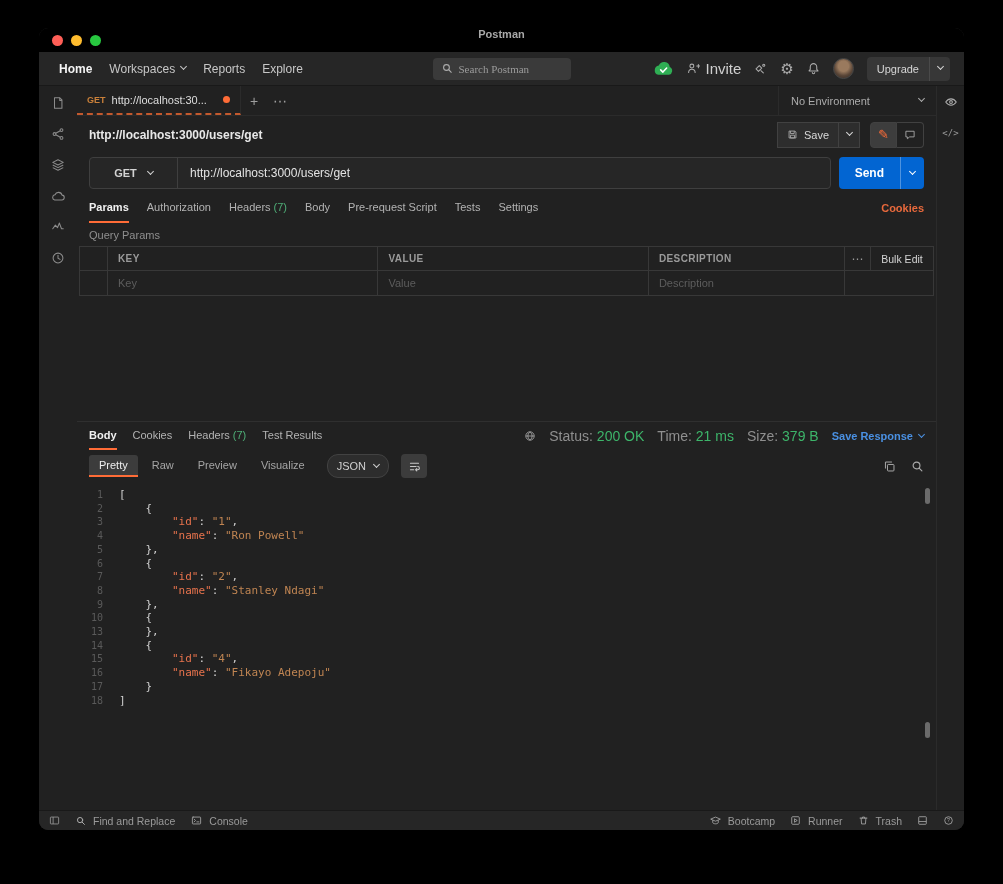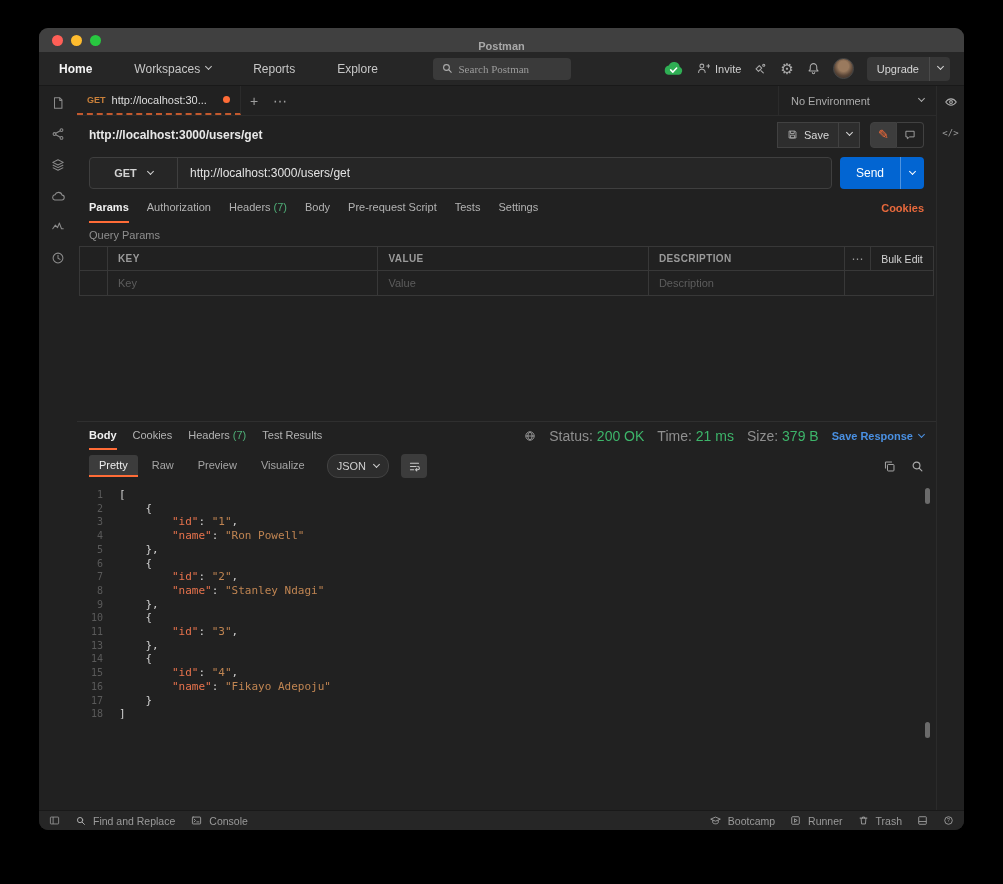--- a/index.html
+++ b/index.html
@@ -4,38 +4,38 @@
 <style>
   *{margin:0;padding:0;box-sizing:border-box}
   html,body{background:#000}
   body{width:1003px;height:884px;font-family:"Liberation Sans",sans-serif}
   svg{display:block}
   .chev{width:5px;height:5px;border-right:1.4px solid currentColor;border-bottom:1.4px solid currentColor;display:inline-block;transform:rotate(45deg);position:relative;top:-2px}
 
   .window{width:925px;height:802px;margin:28px auto 0;background:#212121;border-radius:9px;overflow:hidden;display:flex;flex-direction:column;box-shadow:0 24px 70px rgba(0,0,0,.65);color:#d0d0d0}
 
   
-  .titlebar{height:24px;background:#404040;display:flex;align-items:flex-end;position:relative;flex:0 0 auto}
+  .titlebar{height:24px;background:#000000;display:flex;align-items:flex-start;position:relative;flex:0 0 auto}
   .traffic{position:absolute;left:13px;top:0;height:100%;display:flex;align-items:center;gap:8px}
   .tl{width:11px;height:11px;border-radius:50%;display:inline-block}
   .tl.red{background:#ff5f57}.tl.yellow{background:#febc2e}.tl.green{background:#28c840}
   .titlebar-title{flex:1;text-align:center;font-size:11px;font-weight:700;color:#a8a8a8}
 
   
   .navbar{height:34px;background:#262626;border-bottom:1px solid #191919;display:flex;align-items:center;position:relative;flex:0 0 auto;padding:0 14px}
-  .nav-left{display:flex;align-items:center;gap:42px;padding-left:6px}
+  .nav-left{display:flex;align-items:center;gap:17px;padding-left:6px}
   .nav-item{font-size:12px;color:#c7c7c7;display:flex;align-items:center;gap:6px}
   .nav-item.active{color:#f3f3f3;font-weight:700}
   .nav-search{position:absolute;left:50%;top:50%;transform:translate(-50%,-50%);width:138px;height:22px;background:#3a3a3a;border-radius:4px;display:flex;align-items:center;gap:6px;padding:0 9px;color:#9b9b9b}
   .nav-search input{background:transparent;border:0;outline:0;color:#cfcfcf;font-size:11px;width:100%;font-family:Liberation Serif, serif}
   .nav-search input::placeholder{color:#9b9b9b}
   .nav-right{margin-left:auto;display:flex;align-items:center;gap:13px}
   .nicon{display:inline-flex;align-items:center;justify-content:center;color:#ababab}
   .gear-glyph{font-size:15px;color:#ababab;line-height:1}
-  .invite{display:flex;align-items:center;gap:5px;font-size:11px;color:#cfcfcf}
+  .invite{display:flex;align-items:center;gap:5px;font-size:15px;color:#cfcfcf}
   .avatar{width:21px;height:21px;border-radius:50%;background:radial-gradient(circle at 50% 38%,#9a7a5e 0 34%,#5a4638 62%,#2c2520 100%);border:1px solid #474747}
   .upgrade-btn{height:24px;background:#373737;border-radius:4px;display:flex;align-items:center;font-size:11px;color:#d6d6d6}
   .upgrade-btn .lbl{padding:0 10px}
   .upgrade-btn .sep{width:1px;align-self:stretch;background:#4a4a4a}
   .upgrade-btn .cw{width:20px;display:flex;justify-content:center}
 
   
   .main{flex:1;display:flex;min-height:0;background:#212121}
   .left-rail{width:38px;flex:0 0 auto;display:flex;flex-direction:column;align-items:center;padding-top:9px;gap:15px;color:#8c8c8c}
   .rail-icon{width:16px;height:16px;display:flex;align-items:center;justify-content:center}
@@ -64,21 +64,21 @@
   .ip-btn{width:27px;border:1px solid #414141;display:flex;align-items:center;justify-content:center}
   .ip-btn.first{border-radius:4px 0 0 4px;background:#3d3d3d;color:#ff6c37;font-size:13px}
   .ip-btn.second{border-radius:0 4px 4px 0;border-left:0;color:#a8a8a8}
 
   
   .builder{height:40px;flex:0 0 auto;display:flex;align-items:center;padding:0 12px;gap:8px}
   .url-box{flex:1;height:32px;display:flex;align-items:stretch;background:#262626;border:1px solid #3f3f3f;border-radius:4px;overflow:hidden}
   .method-select{width:88px;display:flex;align-items:center;justify-content:center;gap:11px;font-size:11px;font-weight:700;color:#d3d3d3;border-right:1px solid #3f3f3f}
   .url-input{flex:1;background:transparent;border:0;outline:0;padding:0 12px;font-size:12px;color:#e3e3e3;font-family:inherit}
   .send-btn{height:32px;display:flex;align-items:stretch;background:#0265d2;border-radius:4px;overflow:hidden;color:#fff}
-  .send-label{display:flex;align-items:center;padding:8px 16px;font-size:12px;font-weight:400}
+  .send-label{display:flex;align-items:center;padding:8px 16px;font-size:12px;font-weight:700}
   .send-chev{width:24px;display:flex;align-items:center;justify-content:center;border-left:1px solid rgba(255,255,255,.3)}
 
   
   .req-tabs{height:30px;flex:0 0 auto;display:flex;align-items:stretch;padding:0 12px;gap:18px}
   .rtab{display:flex;align-items:center;gap:3px;font-size:11px;color:#b3b3b3;border-bottom:2px solid transparent}
   .rtab.active{color:#f0f0f0;border-bottom-color:#ff6c37;font-weight:700}
   .count{color:#4fae77}
   .cookies-link{margin-left:auto;align-self:center;font-size:11px;color:#e8693c;font-weight:700}
   .section-label{height:23px;flex:0 0 auto;display:flex;align-items:center;padding:0 12px;font-size:11px;color:#8f8f8f}
 
@@ -444,24 +444,20 @@
               </div>
               <div class="code-line">
                 <span class="ln">9</span>
                 <span class="lc"><span class="tk-p">    },</span></span>
               </div>
               <div class="code-line">
                 <span class="ln">10</span>
                 <span class="lc"><span class="tk-p">    {</span></span>
               </div>
               <div class="code-line">
-                <span class="ln">11</span>
-                <span class="lc"><span class="tk-p">        </span><span class="tk-k">"id"</span><span class="tk-p">: </span><span class="tk-s">"3"</span><span class="tk-p">,</span></span>
-              </div>
-              <div class="code-line">
                 <span class="ln">13</span>
                 <span class="lc"><span class="tk-p">    },</span></span>
               </div>
               <div class="code-line">
                 <span class="ln">14</span>
                 <span class="lc"><span class="tk-p">    {</span></span>
               </div>
               <div class="code-line">
                 <span class="ln">15</span>
                 <span class="lc"><span class="tk-p">        </span><span class="tk-k">"id"</span><span class="tk-p">: </span><span class="tk-s">"4"</span><span class="tk-p">,</span></span>

